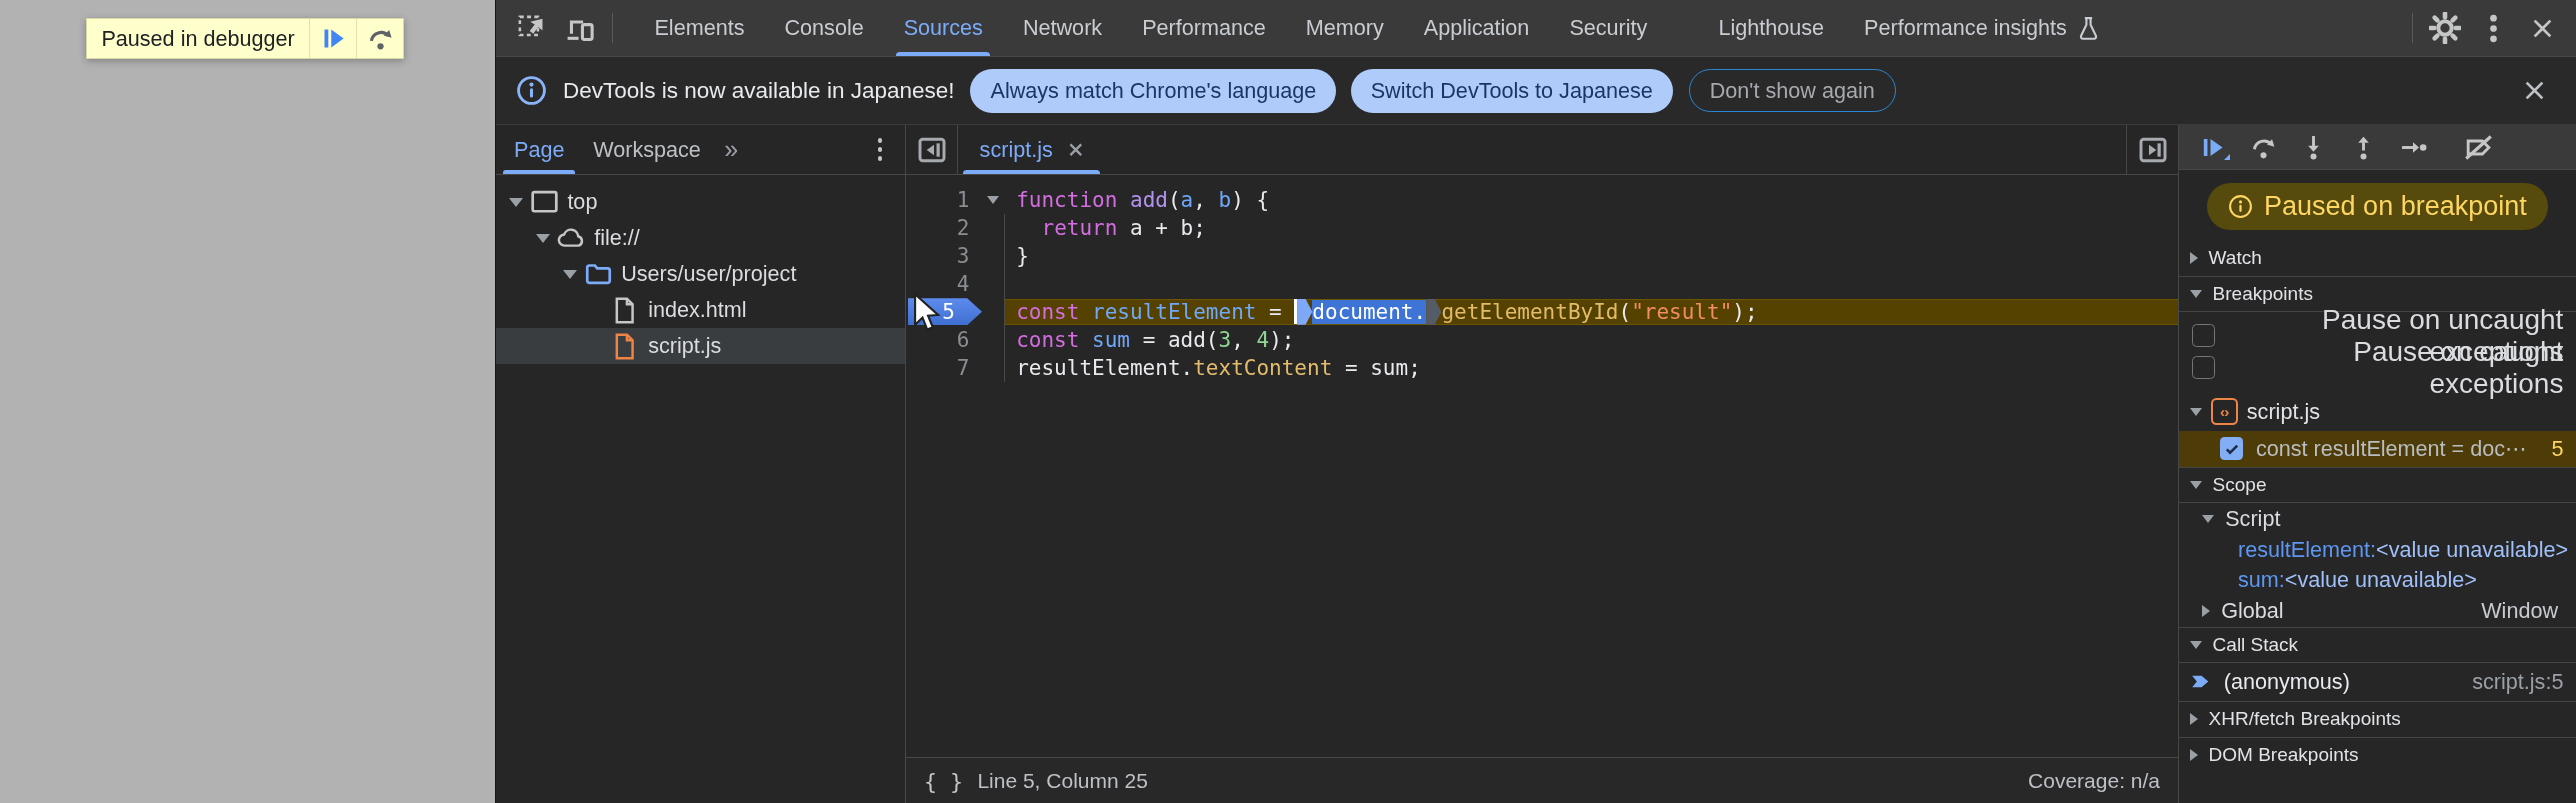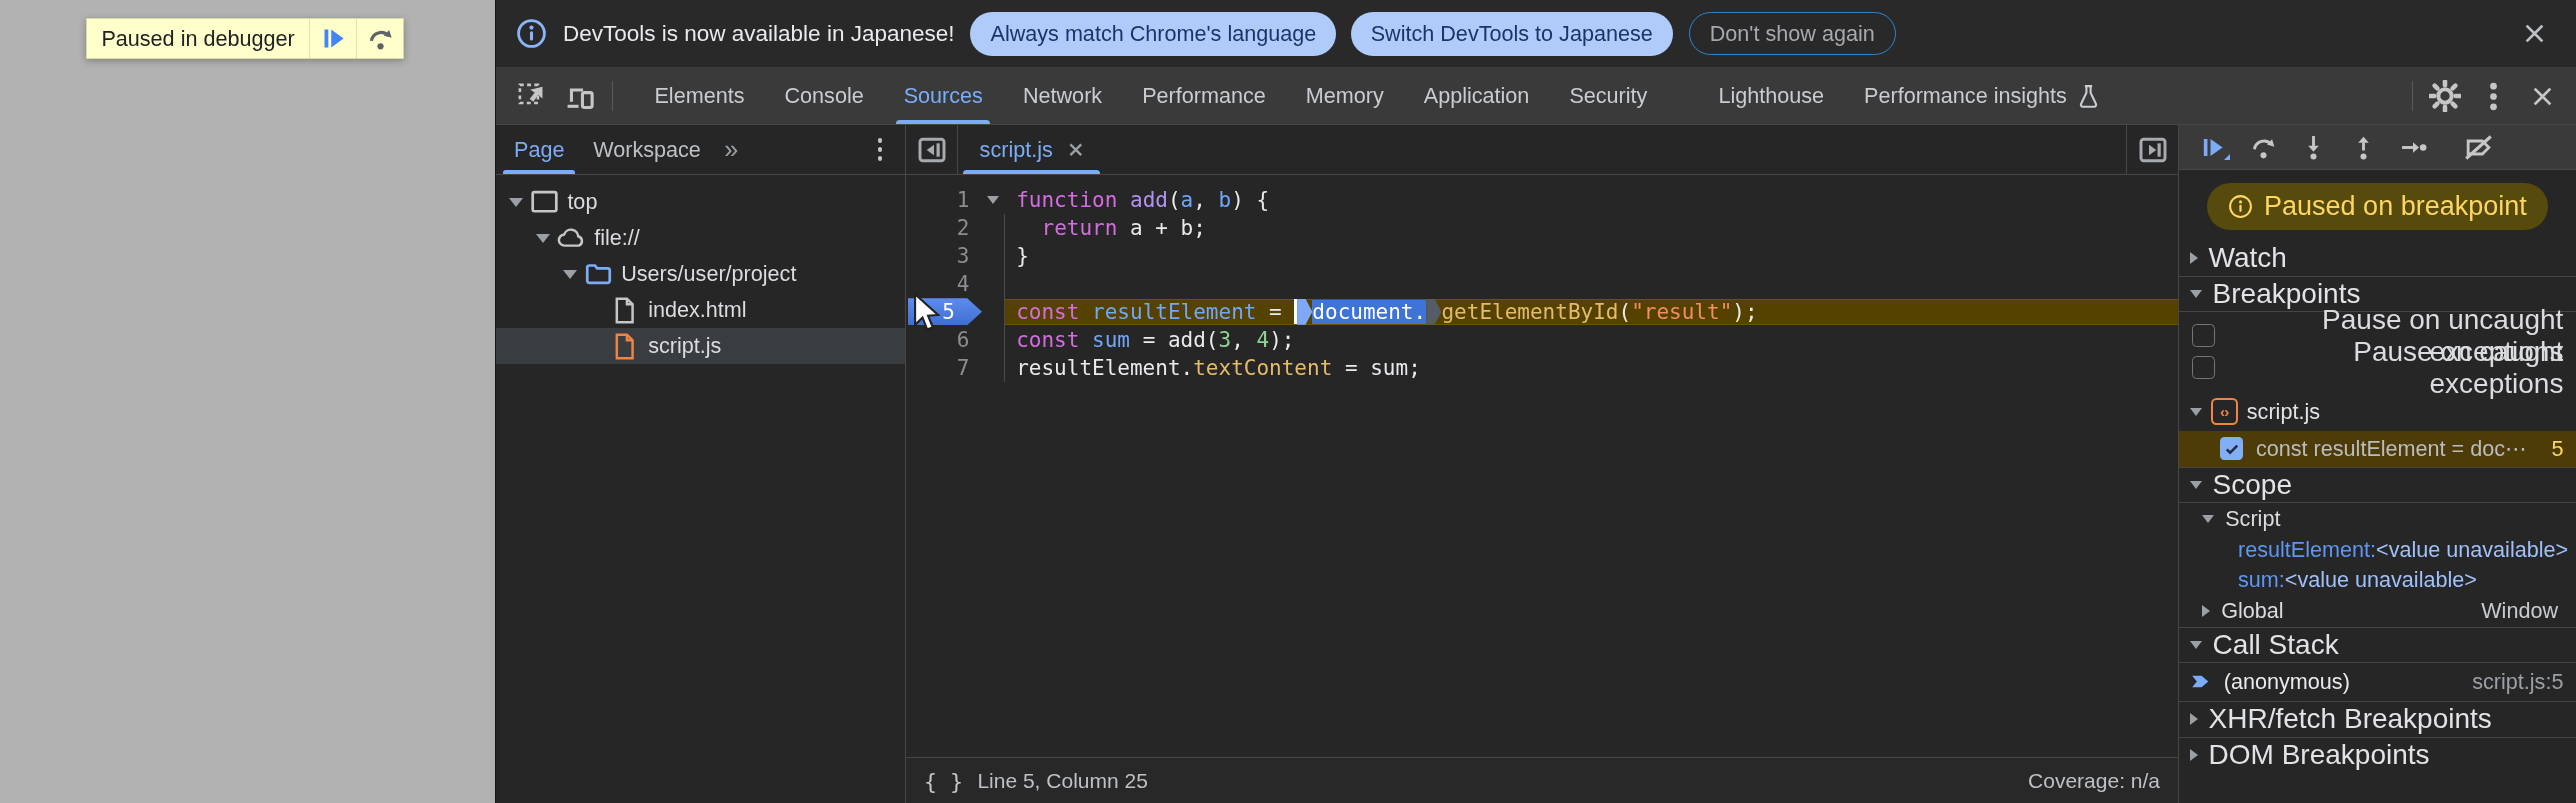--- a/index.html
+++ b/index.html
@@ -98,21 +98,21 @@
   
   #sidebar{ width:398px; flex:0 0 398px; border-left:0.9px solid #474747; display:flex; flex-direction:column; background:#262626; overflow:hidden; }
   #debug-toolbar{ height:45px; flex:0 0 45px; background:#3a3a3a; border-bottom:0.9px solid #474747;
     display:flex; align-items:center; padding:0 9px; }
   .dbg-btn{ width:50px; height:41px; display:flex; align-items:center; justify-content:center; cursor:pointer; position:relative; }
   .dbg-btn .corner{ position:absolute; right:8px; bottom:7.2px; width:0; height:0;
     border-left:6.3px solid transparent; border-bottom:6.3px solid #7cacf8; }
   #paused-pill-wrap{ padding:12.6px 0 10.8px; display:flex; justify-content:center; }
   #paused-pill{ display:flex; align-items:center; gap:10.8px; background:#564a0c; color:#fdd663;
     border-radius:23.4px; padding:8px 21.6px; font-size:27px; }
-  .sec-header{ display:flex; align-items:center; gap:10.8px; height:36px; padding:0 10.8px; font-size:28px;
+  .sec-header{ display:flex; align-items:center; gap:10.8px; height:36px; padding:0 10.8px; font-size:19px;
     color:#e1e3e6; cursor:pointer; border-top:0.9px solid #454545; }
   .sec-header.no-top{ border-top:none; }
   .sec-header.under{ border-bottom:0.9px solid #454545; }
   .sec-header .tri-down{ border-left-width:6.3px;border-right-width:6.3px;border-top-width:8px; }
   .sec-header .tri-right{ border-top-width:6.3px;border-bottom-width:6.3px;border-left-width:8px; }
   .toggle-row{ display:flex; align-items:center; gap:29px; height:32px; padding:0 12.6px; font-size:28px; color:#dadce0;text-align:right; }
   .checkbox{ width:23.4px; height:23.4px; border:1.8px solid #757575; border-radius:4.5px; background:transparent; flex:0 0 23.4px; cursor:pointer; }
   .checkbox.checked{ border:none; background:#82aef5; display:flex; align-items:center; justify-content:center; }
   .bp-group-header{ display:flex; align-items:center; gap:9px; height:38px; padding:0 10.8px; font-size:21.6px; color:#e1e3e6; }
   .bp-file-ic{ width:27px; height:27px; border:2.7px solid #ee8445; border-radius:5.4px; display:flex; align-items:center;
@@ -149,100 +149,100 @@
         <path d="M4.5 14a8 8 0 0 1 14-4.2" fill="none" stroke="#5f6368" stroke-width="2.6"></path>
         <polygon points="14.6,9.6 21.2,11.4 19.2,4.9" fill="#5f6368"></polygon>
         <circle cx="12" cy="18.5" r="2.6" fill="#5f6368"></circle>
       </svg>
     </div>
   </div>
 </div>
 
 <div id="devtools">
 
+  <div id="main-toolbar">
+    <div class="tool-ic">
+      <svg width="31" height="31" viewBox="0 0 24 24">
+        <rect x="3" y="3" width="14" height="14" fill="none" stroke="#c4c7c5" stroke-width="2" stroke-dasharray="3 2.6"></rect>
+        <polygon points="20.5,4.5 20.5,13.5 17.2,10.9 13.4,16.1 10.6,14 14.5,8.9 11,6.7" fill="#c4c7c5"></polygon>
+      </svg>
+    </div>
+    <div class="tool-ic">
+      <svg width="31" height="31" viewBox="0 0 24 24">
+        <path d="M5 16V7h9" fill="none" stroke="#c4c7c5" stroke-width="2.4"></path>
+        <line x1="2" y1="19.6" x2="10.5" y2="19.6" stroke="#c4c7c5" stroke-width="2.4"></line>
+        <rect x="13.5" y="9" width="7.5" height="11.5" rx="1.5" fill="none" stroke="#c4c7c5" stroke-width="2.4"></rect>
+      </svg>
+    </div>
+    <div class="vsep"></div>
+    <div id="panel-tabs">
+        <div class="panel-tab">Elements</div>
+        <div class="panel-tab">Console</div>
+        <div class="panel-tab selected">Sources</div>
+        <div class="panel-tab">Network</div>
+        <div class="panel-tab">Performance</div>
+        <div class="panel-tab">Memory</div>
+        <div class="panel-tab">Application</div>
+        <div class="panel-tab">Security</div>
+        <div class="panel-tab gap-before">Lighthouse</div>
+        <div class="panel-tab">Performance insights<svg width="25" height="25" viewBox="0 0 24 24">
+            <path d="M8.5 2h7M10 2v6.3L4.9 19a2 2 0 0 0 1.8 2.9h10.6a2 2 0 0 0 1.8-2.9L14 8.3V2" fill="none" stroke="#c9cdd1" stroke-width="2"></path>
+          </svg></div>
+      </div>
+    <div class="right">
+      <div class="vsep"></div>
+      <div class="tool-ic">
+        <svg width="32" height="32" viewBox="0 0 24 24">
+          <circle cx="12" cy="12" r="5" fill="none" stroke="#c4c7c5" stroke-width="3"></circle>
+          <g stroke="#c4c7c5" stroke-width="3.4" stroke-linecap="round">
+            <line x1="20" y1="12" x2="23" y2="12"></line>
+              <line x1="17.7" y1="17.7" x2="19.8" y2="19.8"></line>
+            <line x1="12" y1="20" x2="12" y2="23"></line>
+              <line x1="6.3" y1="17.7" x2="4.2" y2="19.8"></line>
+            <line x1="4" y1="12" x2="1" y2="12"></line>
+              <line x1="6.3" y1="6.3" x2="4.2" y2="4.2"></line>
+            <line x1="12" y1="4" x2="12" y2="1"></line>
+              <line x1="17.7" y1="6.3" x2="19.8" y2="4.2"></line>
+          </g>
+        </svg>
+      </div>
+      <div class="tool-ic">
+        <svg width="9" height="31" viewBox="0 0 6 24">
+          <circle cx="3" cy="4" r="2.6" fill="#c4c7c5"></circle>
+            <circle cx="3" cy="12" r="2.6" fill="#c4c7c5"></circle>
+            <circle cx="3" cy="20" r="2.6" fill="#c4c7c5"></circle>
+        </svg>
+      </div>
+      <div class="tool-ic">
+        <svg width="27" height="27" viewBox="0 0 24 24">
+          <path d="M5 5l14 14M19 5L5 19" stroke="#c4c7c5" stroke-width="2.4"></path>
+        </svg>
+      </div>
+    </div>
+  </div>
+
   <div id="infobar">
     <svg width="31" height="31" viewBox="0 0 24 24">
       <circle cx="12" cy="12" r="10" fill="none" stroke="#8ab4f8" stroke-width="2.2"></circle>
       <circle cx="12" cy="7.4" r="1.6" fill="#8ab4f8"></circle>
       <rect x="10.8" y="10.2" width="2.4" height="7.2" rx="1.2" fill="#8ab4f8"></rect>
     </svg>
     <span class="msg">DevTools is now available in Japanese!</span>
     <span id="infobar-actions" style="display:flex;gap:14.4px;">
         <button class="pill-btn">Always match Chrome's language</button>
         <button class="pill-btn">Switch DevTools to Japanese</button>
       </span>
     <button class="outline-btn">Don't show again</button>
     <div class="x-btn">
       <svg width="27" height="27" viewBox="0 0 24 24">
         <path d="M5 5l14 14M19 5L5 19" stroke="#bdc1c6" stroke-width="2.4"></path>
       </svg>
     </div>
   </div>
 
-  <div id="main-toolbar">
-    <div class="tool-ic">
-      <svg width="31" height="31" viewBox="0 0 24 24">
-        <rect x="3" y="3" width="14" height="14" fill="none" stroke="#c4c7c5" stroke-width="2" stroke-dasharray="3 2.6"></rect>
-        <polygon points="20.5,4.5 20.5,13.5 17.2,10.9 13.4,16.1 10.6,14 14.5,8.9 11,6.7" fill="#c4c7c5"></polygon>
-      </svg>
-    </div>
-    <div class="tool-ic">
-      <svg width="31" height="31" viewBox="0 0 24 24">
-        <path d="M5 16V7h9" fill="none" stroke="#c4c7c5" stroke-width="2.4"></path>
-        <line x1="2" y1="19.6" x2="10.5" y2="19.6" stroke="#c4c7c5" stroke-width="2.4"></line>
-        <rect x="13.5" y="9" width="7.5" height="11.5" rx="1.5" fill="none" stroke="#c4c7c5" stroke-width="2.4"></rect>
-      </svg>
-    </div>
-    <div class="vsep"></div>
-    <div id="panel-tabs">
-        <div class="panel-tab">Elements</div>
-        <div class="panel-tab">Console</div>
-        <div class="panel-tab selected">Sources</div>
-        <div class="panel-tab">Network</div>
-        <div class="panel-tab">Performance</div>
-        <div class="panel-tab">Memory</div>
-        <div class="panel-tab">Application</div>
-        <div class="panel-tab">Security</div>
-        <div class="panel-tab gap-before">Lighthouse</div>
-        <div class="panel-tab">Performance insights<svg width="25" height="25" viewBox="0 0 24 24">
-            <path d="M8.5 2h7M10 2v6.3L4.9 19a2 2 0 0 0 1.8 2.9h10.6a2 2 0 0 0 1.8-2.9L14 8.3V2" fill="none" stroke="#c9cdd1" stroke-width="2"></path>
-          </svg></div>
-      </div>
-    <div class="right">
-      <div class="vsep"></div>
-      <div class="tool-ic">
-        <svg width="32" height="32" viewBox="0 0 24 24">
-          <circle cx="12" cy="12" r="5" fill="none" stroke="#c4c7c5" stroke-width="3"></circle>
-          <g stroke="#c4c7c5" stroke-width="3.4" stroke-linecap="round">
-            <line x1="20" y1="12" x2="23" y2="12"></line>
-              <line x1="17.7" y1="17.7" x2="19.8" y2="19.8"></line>
-            <line x1="12" y1="20" x2="12" y2="23"></line>
-              <line x1="6.3" y1="17.7" x2="4.2" y2="19.8"></line>
-            <line x1="4" y1="12" x2="1" y2="12"></line>
-              <line x1="6.3" y1="6.3" x2="4.2" y2="4.2"></line>
-            <line x1="12" y1="4" x2="12" y2="1"></line>
-              <line x1="17.7" y1="6.3" x2="19.8" y2="4.2"></line>
-          </g>
-        </svg>
-      </div>
-      <div class="tool-ic">
-        <svg width="9" height="31" viewBox="0 0 6 24">
-          <circle cx="3" cy="4" r="2.6" fill="#c4c7c5"></circle>
-            <circle cx="3" cy="12" r="2.6" fill="#c4c7c5"></circle>
-            <circle cx="3" cy="20" r="2.6" fill="#c4c7c5"></circle>
-        </svg>
-      </div>
-      <div class="tool-ic">
-        <svg width="27" height="27" viewBox="0 0 24 24">
-          <path d="M5 5l14 14M19 5L5 19" stroke="#c4c7c5" stroke-width="2.4"></path>
-        </svg>
-      </div>
-    </div>
-  </div>
-
   <div id="content">
 
     <div id="navigator">
       <div id="nav-tabs">
         <div class="nav-tab selected">Page</div>
         <div class="nav-tab">Workspace</div>
         <div class="more-tabs">»</div>
         <div class="kebab">
             <i></i>
             <i></i>

